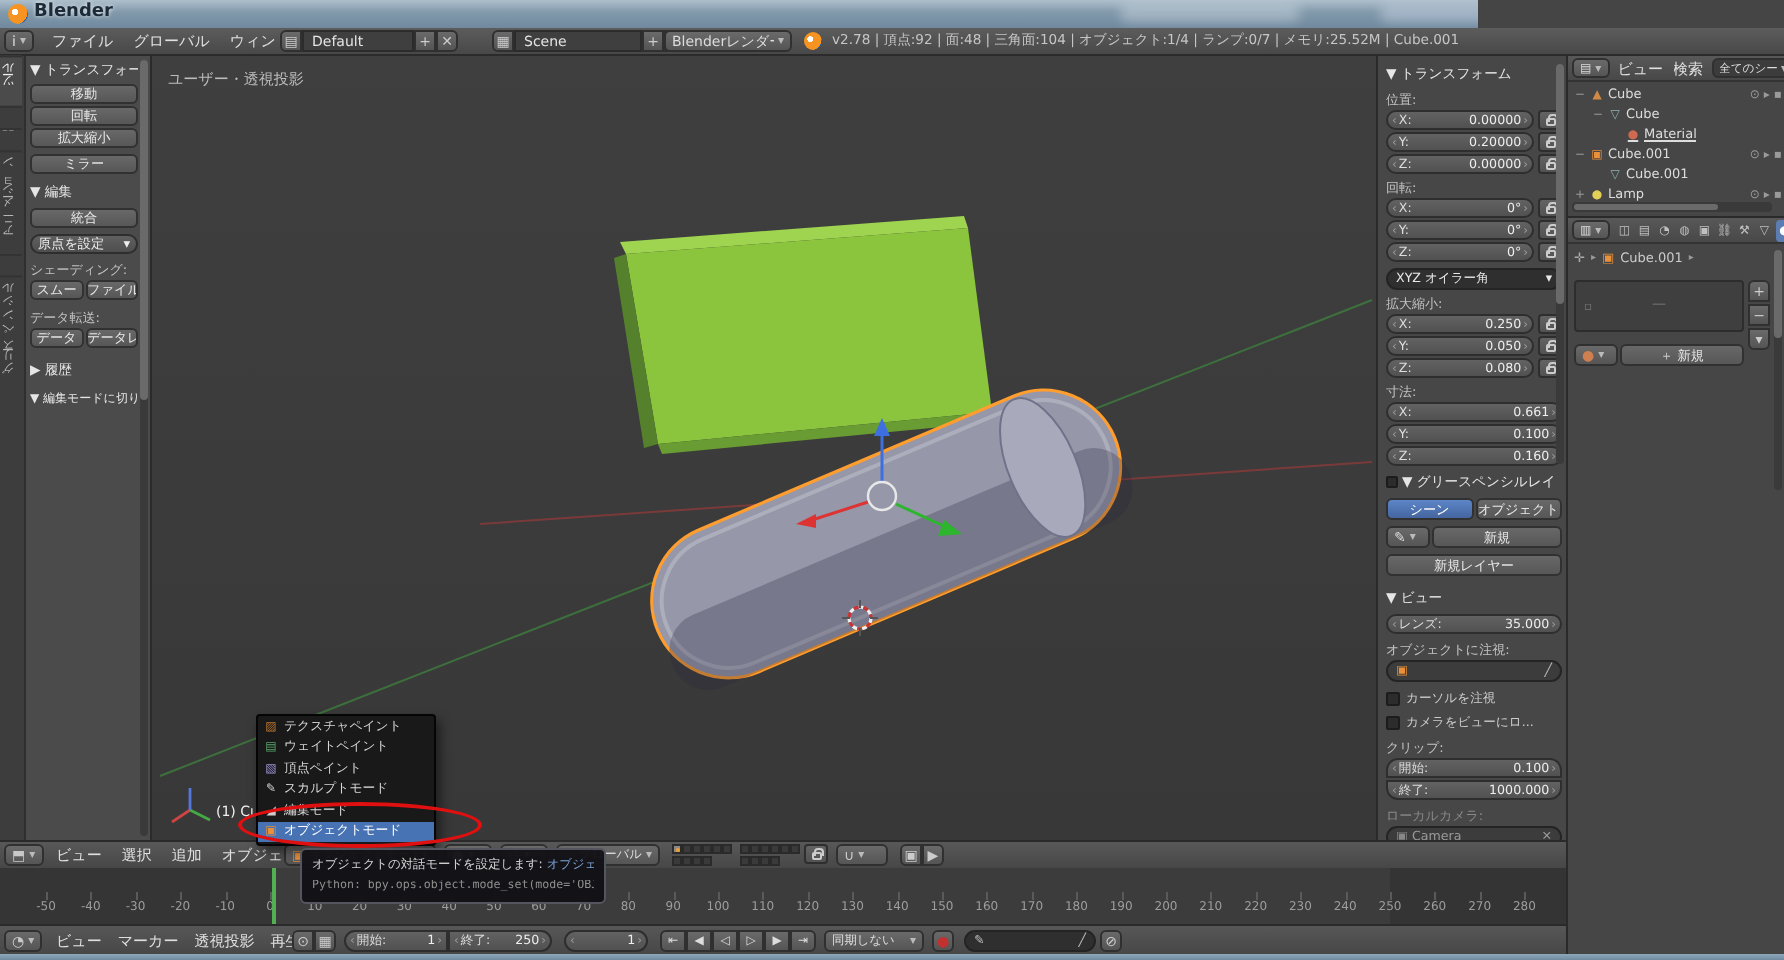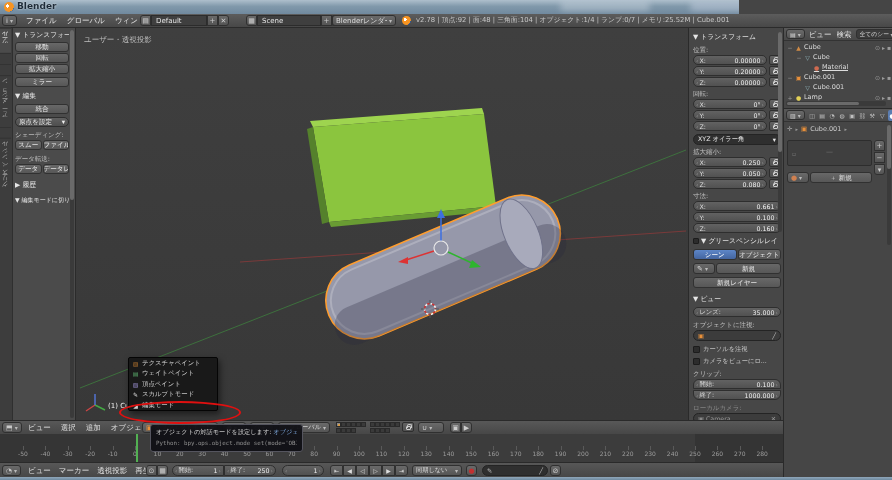--- a/index.html
+++ b/index.html
@@ -101,21 +101,21 @@
   .ollab{overflow:hidden;white-space:nowrap}
   .oltg{margin-left:auto;display:flex;gap:2px;padding-right:2px}
   .tgi{font-size:6px;color:#9a9a9a}
   #properties{left:783px;top:108px;width:109px;height:369px;background:#464646;
     border-left:1px solid #2a2a2a;border-top:1px solid #2a2a2a}
   #prop-header{position:absolute;left:0;top:0;width:109px;height:13px;background:linear-gradient(#585858,#484848);
     border-bottom:1px solid #333;display:flex;align-items:center;gap:1px;padding:0 2px}
   .ptab{width:9px;height:11px;font-size:6px;line-height:11px;text-align:center;color:#c0c0c0;border-radius:2px}
   .ptab.on{background:#5b7db1;color:#fff}
   
-  #modemenu{left:128px;top:357px;width:90px;height:54px;background:#191919;border:1px solid #050505;
+  #modemenu{left:128px;top:357px;width:90px;height:66px;background:#191919;border:1px solid #050505;
     border-radius:2px;box-shadow:2px 3px 6px rgba(0,0,0,.5);z-index:40;overflow:hidden}
   .mitem{display:flex;align-items:center;gap:3px;height:10.5px;padding:0 3px;font-size:6.4px;color:#d8d8d8;
     overflow:hidden;white-space:nowrap}
   .mitem.sel{background:#4772b3;color:#fff}
   .mic{font-size:6px;width:7px;text-align:center}
   #annotation{left:119px;top:401px;width:122px;height:23px;border:2px solid #e01010;border-radius:50%;z-index:50}
   #tooltip{left:150px;top:424px;width:153px;height:28px;background:rgba(17,17,22,.96);
     border:1px solid #55555f;border-radius:3px;z-index:60;padding:3px 5px}
   #tooltip .l1{font-size:6.2px;color:#d8d8d8;white-space:nowrap;overflow:hidden}
   #tooltip .l1 b{color:#7ba4d8;font-weight:normal}

